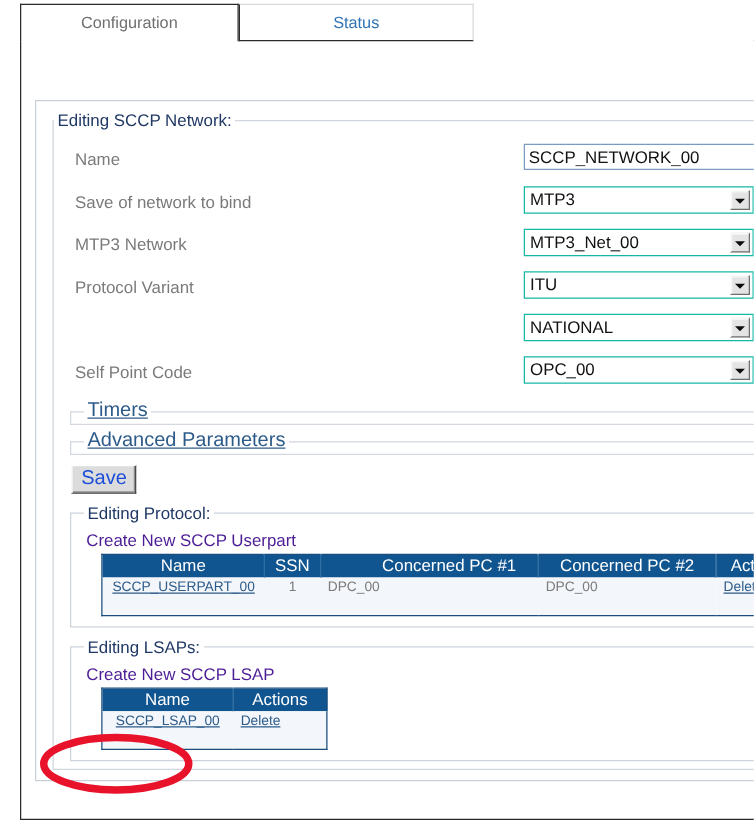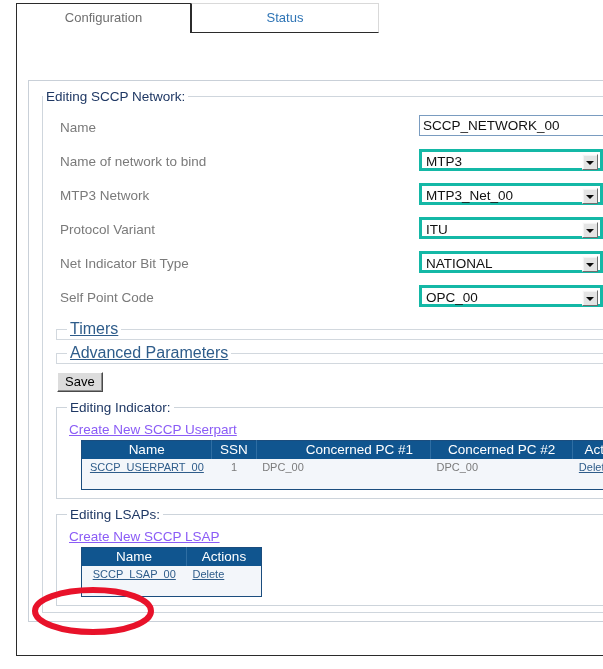--- a/index.html
+++ b/index.html
@@ -140,21 +140,21 @@
     padding: 0 3px;
     line-height: 19px;
   }
   .ctl-select {
     position: absolute;
     left: 376px;
     top: 3px;
     width: 184px;
     height: 22px;
     box-sizing: border-box;
-    border: 3px solid #14b8a6;
+    border: 1px solid #14b8a6;
     background: #ffffff;
   }
   .ctl-select .val {
     position: absolute;
     left: 4px;
     top: 1px;
     font-size: 13.5px;
     color: #111;
     line-height: 18px;
     white-space: nowrap;
@@ -195,44 +195,43 @@
     margin-left: 10px;
     font-size: 16px;
   }
 
   
   .savebtn {
     display: block;
     margin: 8px 0 0 14px;
     padding: 1px 7px 2px 7px;
     font-family: "Liberation Sans", sans-serif;
-    font-size: 13px;
-    color: #000000;
+    font-size: 16px;
+    color: #1d4ed8;
     background: #dcdcdc;
     border: 1px solid #4a4a4a;
     border-top-color: #ffffff;
     border-left-color: #ffffff;
     box-shadow: inset -1px -1px 0 #8d8d8d;
     cursor: pointer;
   }
 
   
   .fs-sub {
     margin: 8px 0 0 13px;
     width: 586px;
     padding: 5px 0 8px 0;
     border-color: #cdd4db;
   }
   .fs-sub > legend { margin-left: 10px; }
 
   .createlink {
     display: inline-block;
     margin: 2px 0 3px 12px;
-    color: #8b5cf6;
-    text-decoration: underline;
+    color: #4c1d95;
     font-size: 13.5px;
     cursor: pointer;
   }
 
   table.grid {
     margin-left: 24px;
     border-collapse: collapse;
     border: 1px solid #1b4d7e;
     font-size: 12px;
   }
@@ -299,21 +298,21 @@
 
     <fieldset class="fs-network">
       <legend>Editing SCCP Network:</legend>
 
       <div class="row">
         <span class="lbl">Name</span>
         <input class="ctl-text" type="text" value="SCCP_NETWORK_00" style="">
       </div>
 
       <div class="row">
-        <span class="lbl">Name of network to bind</span>
+        <span class="lbl">Save of network to bind</span>
         <div class="ctl-select">
           <span class="val">MTP3</span>
           <span class="arrow"></span>
         </div>
       </div>
 
       <div class="row">
         <span class="lbl">MTP3 Network</span>
         <div class="ctl-select">
           <span class="val">MTP3_Net_00</span>
@@ -323,21 +322,20 @@
 
       <div class="row">
         <span class="lbl">Protocol Variant</span>
         <div class="ctl-select">
           <span class="val">ITU</span>
           <span class="arrow"></span>
         </div>
       </div>
 
       <div class="row">
-        <span class="lbl">Net Indicator Bit Type</span>
         <div class="ctl-select">
           <span class="val">NATIONAL</span>
           <span class="arrow"></span>
         </div>
       </div>
 
       <div class="row">
         <span class="lbl">Self Point Code</span>
         <div class="ctl-select">
           <span class="val">OPC_00</span>
@@ -349,21 +347,21 @@
         <legend class="link">Timers</legend>
       </fieldset>
 
       <fieldset class="fs-collapsed">
         <legend class="link">Advanced Parameters</legend>
       </fieldset>
 
       <button class="savebtn">Save</button>
 
       <fieldset class="fs-sub">
-        <legend>Editing Indicator:</legend>
+        <legend>Editing Protocol:</legend>
         <a class="createlink">Create New SCCP Userpart</a>
         <table class="grid userpart-table">
           <thead>
             <tr>
               <th class="c-name">Name</th>
               <th class="c-ssn">SSN</th>
               <th class="c-pc1">Concerned PC #1</th>
               <th class="c-pc2">Concerned PC #2</th>
               <th class="c-act">Actions</th>
             </tr>

